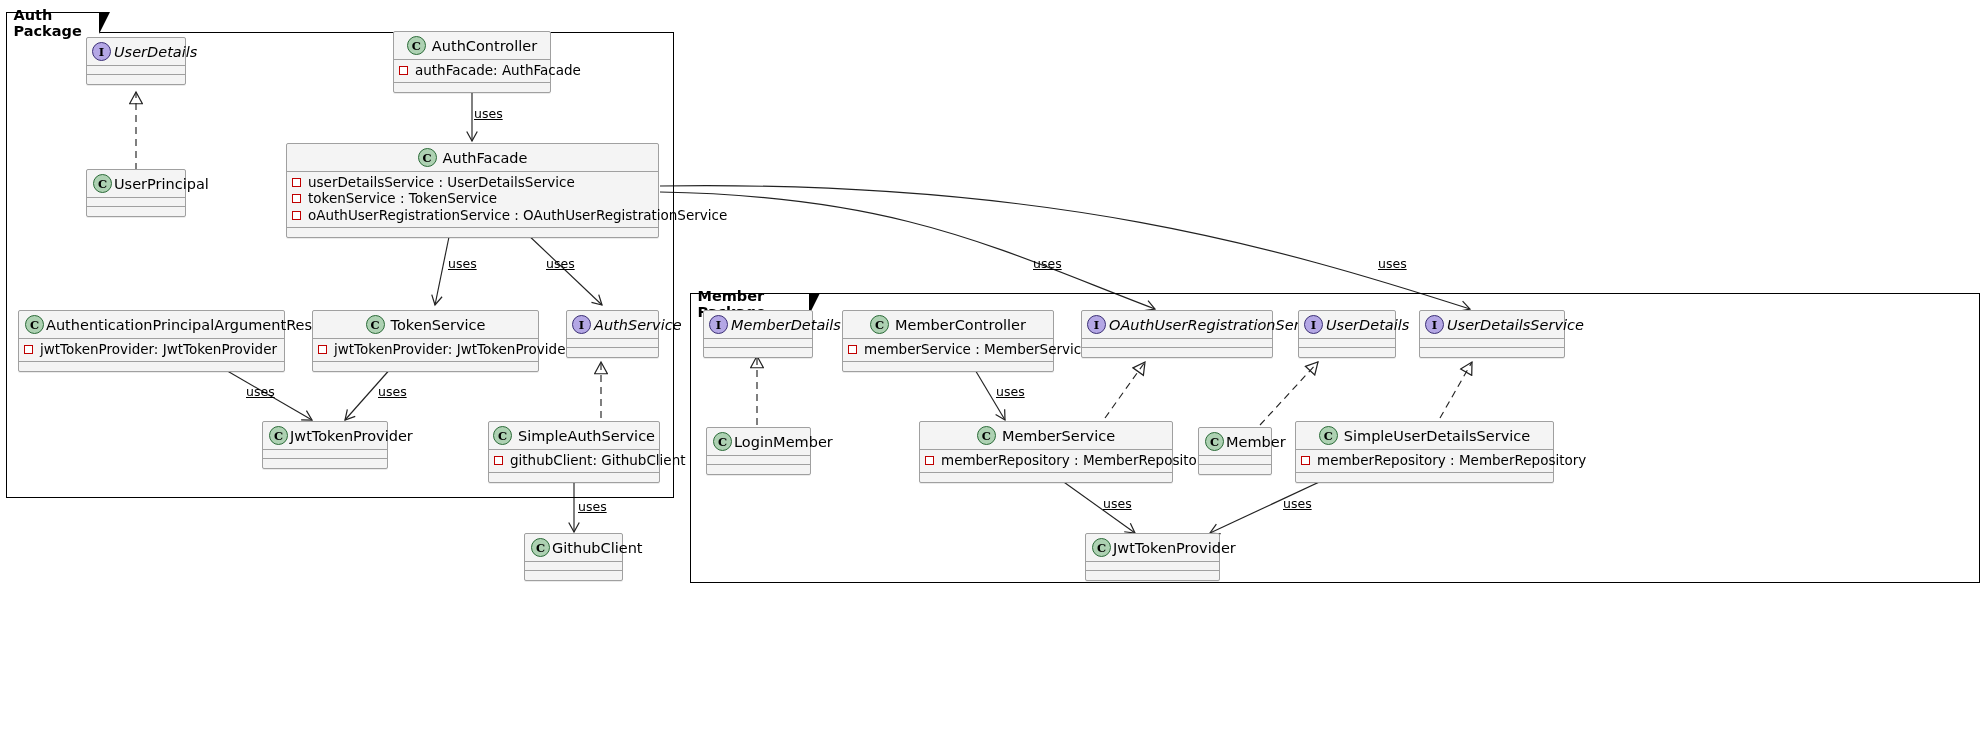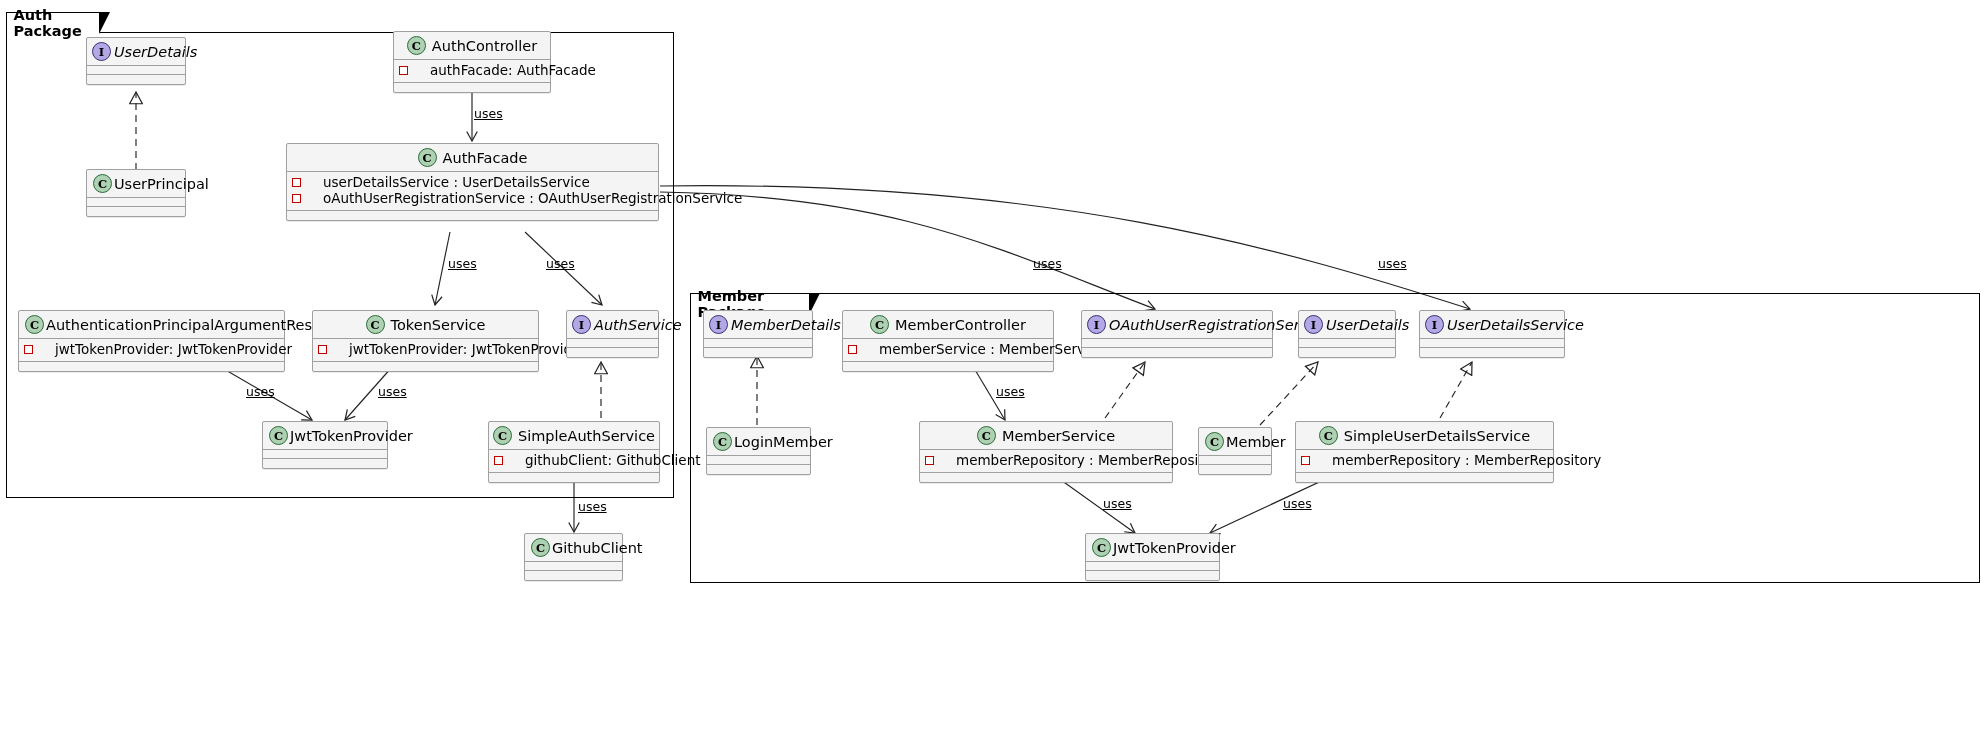--- a/index.html
+++ b/index.html
@@ -18,21 +18,21 @@
 
   
   .node{position:absolute;box-sizing:border-box;border:1px solid #a0a0a0;
         background:#f4f4f4;border-radius:2px;box-shadow:0 1px 0 rgba(0,0,0,.08);}
   .node-title{display:flex;align-items:center;justify-content:center;gap:6px;
               padding:4px 6px;font-size:14.5px;color:#000;white-space:nowrap;}
   .node-title.left{justify-content:flex-start;gap:2px;}
   .node.iface .node-title{font-style:italic;gap:3px;justify-content:flex-start;padding-left:5px;}
   .sep{height:1px;background:#a0a0a0;}
   .attrs{padding:2px 4px 3px 5px;}
-  .attr{display:flex;align-items:center;gap:21px;font-size:13.5px;color:#000;
+  .attr{display:flex;align-items:center;gap:6px;font-size:13.5px;color:#000;
         white-space:nowrap;line-height:15.5px;padding:0.5px 0;}
   .empty-band{height:8px;}
   .empty-band2{height:9px;}
 
   
   .badge{width:17px;height:17px;border-radius:50%;flex:0 0 17px;
          display:flex;align-items:center;justify-content:center;
          font-size:11.5px;font-weight:bold;font-style:normal;
          font-family:"DejaVu Serif","Liberation Serif",serif;}
   .badge.c{background:#add1b2;border:1.2px solid #2b6b38;color:#000;}
@@ -170,20 +170,24 @@
       <span>AuthFacade</span>
     </div>
     <div class="sep"></div>
     <div class="attrs">
       <div class="attr">
         <span class="vis"></span>
         <span>userDetailsService : UserDetailsService</span>
         </div>
       <div class="attr">
         <span class="vis"></span>
+        <span>tokenService : TokenService</span>
+        </div>
+      <div class="attr">
+        <span class="vis"></span>
         <span>oAuthUserRegistrationService : OAuthUserRegistrationService</span>
         </div>
     </div>
     <div class="sep"></div>
       <div class="empty-band2"></div>
   </div>
 
   <div class="node" style="left:18px;top:310px;width:267px;">
     <div class="node-title left">
       <span class="badge c">C</span>

